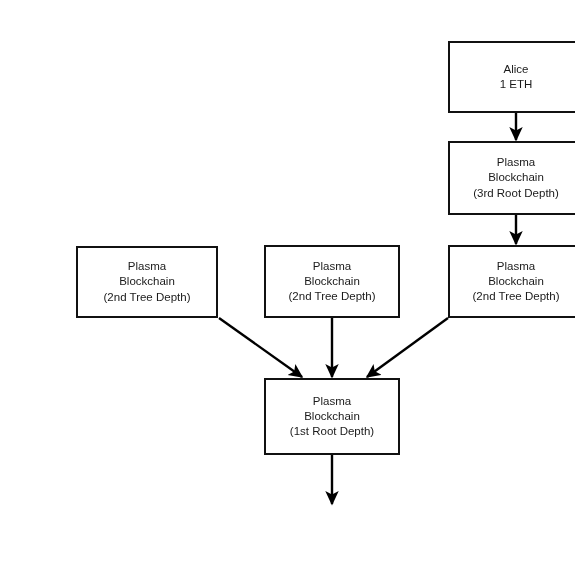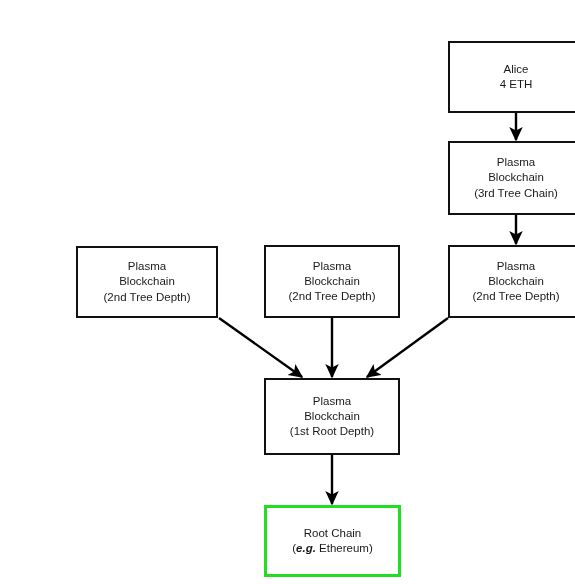--- a/index.html
+++ b/index.html
@@ -66,26 +66,26 @@
       </defs>
       <line x1="493" y1="113" x2="493" y2="140" stroke="#000000" stroke-width="2.4" marker-end="url(#arrowhead)"></line>
       <line x1="493" y1="215" x2="493" y2="244" stroke="#000000" stroke-width="2.4" marker-end="url(#arrowhead)"></line>
       <line x1="196" y1="318" x2="279" y2="377" stroke="#000000" stroke-width="2.4" marker-end="url(#arrowhead)"></line>
       <line x1="309" y1="318" x2="309" y2="377" stroke="#000000" stroke-width="2.4" marker-end="url(#arrowhead)"></line>
       <line x1="425" y1="318" x2="344" y2="377" stroke="#000000" stroke-width="2.4" marker-end="url(#arrowhead)"></line>
       <line x1="309" y1="455" x2="309" y2="504" stroke="#000000" stroke-width="2.4" marker-end="url(#arrowhead)"></line>
     </svg>
 <div class="node" style="left: 425px; top: 41px; width: 136px; height: 72px; border-color: rgb(17, 17, 17);">
       <span class="line">Alice</span>
-      <span class="line">4 ETH</span>
+      <span class="line">1 ETH</span>
     </div>
     <div class="node" style="left: 425px; top: 141px; width: 136px; height: 74px; border-color: rgb(17, 17, 17);">
       <span class="line">Plasma</span>
       <span class="line">Blockchain</span>
-      <span class="line">(3rd Tree Chain)</span>
+      <span class="line">(3rd Root Depth)</span>
     </div>
     <div class="node" style="left: 425px; top: 245px; width: 136px; height: 73px; border-color: rgb(17, 17, 17);">
       <span class="line">Plasma</span>
       <span class="line">Blockchain</span>
       <span class="line">(2nd Tree Depth)</span>
     </div>
     <div class="node" style="left: 241px; top: 245px; width: 136px; height: 73px; border-color: rgb(17, 17, 17);">
       <span class="line">Plasma</span>
       <span class="line">Blockchain</span>
       <span class="line">(2nd Tree Depth)</span>
@@ -93,17 +93,13 @@
     <div class="node" style="left: 53px; top: 246px; width: 142px; height: 72px; border-color: rgb(17, 17, 17);">
       <span class="line">Plasma</span>
       <span class="line">Blockchain</span>
       <span class="line">(2nd Tree Depth)</span>
     </div>
     <div class="node" style="left: 241px; top: 378px; width: 136px; height: 77px; border-color: rgb(17, 17, 17);">
       <span class="line">Plasma</span>
       <span class="line">Blockchain</span>
       <span class="line">(1st Root Depth)</span>
     </div>
-    <div class="node root" style="left: 241px; top: 505px; width: 137px; height: 72px; border-color: rgb(34, 221, 34);">
-      <span class="line">Root Chain</span>
-      <span class="line">(<span class="emph">e.g.</span> Ethereum)</span>
-    </div>
   </div>
 
 </body></html>

